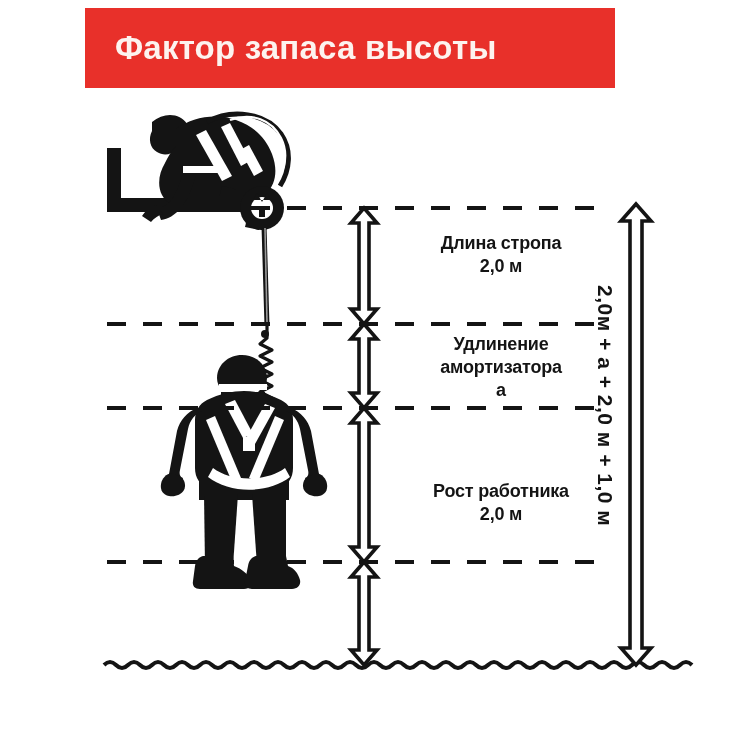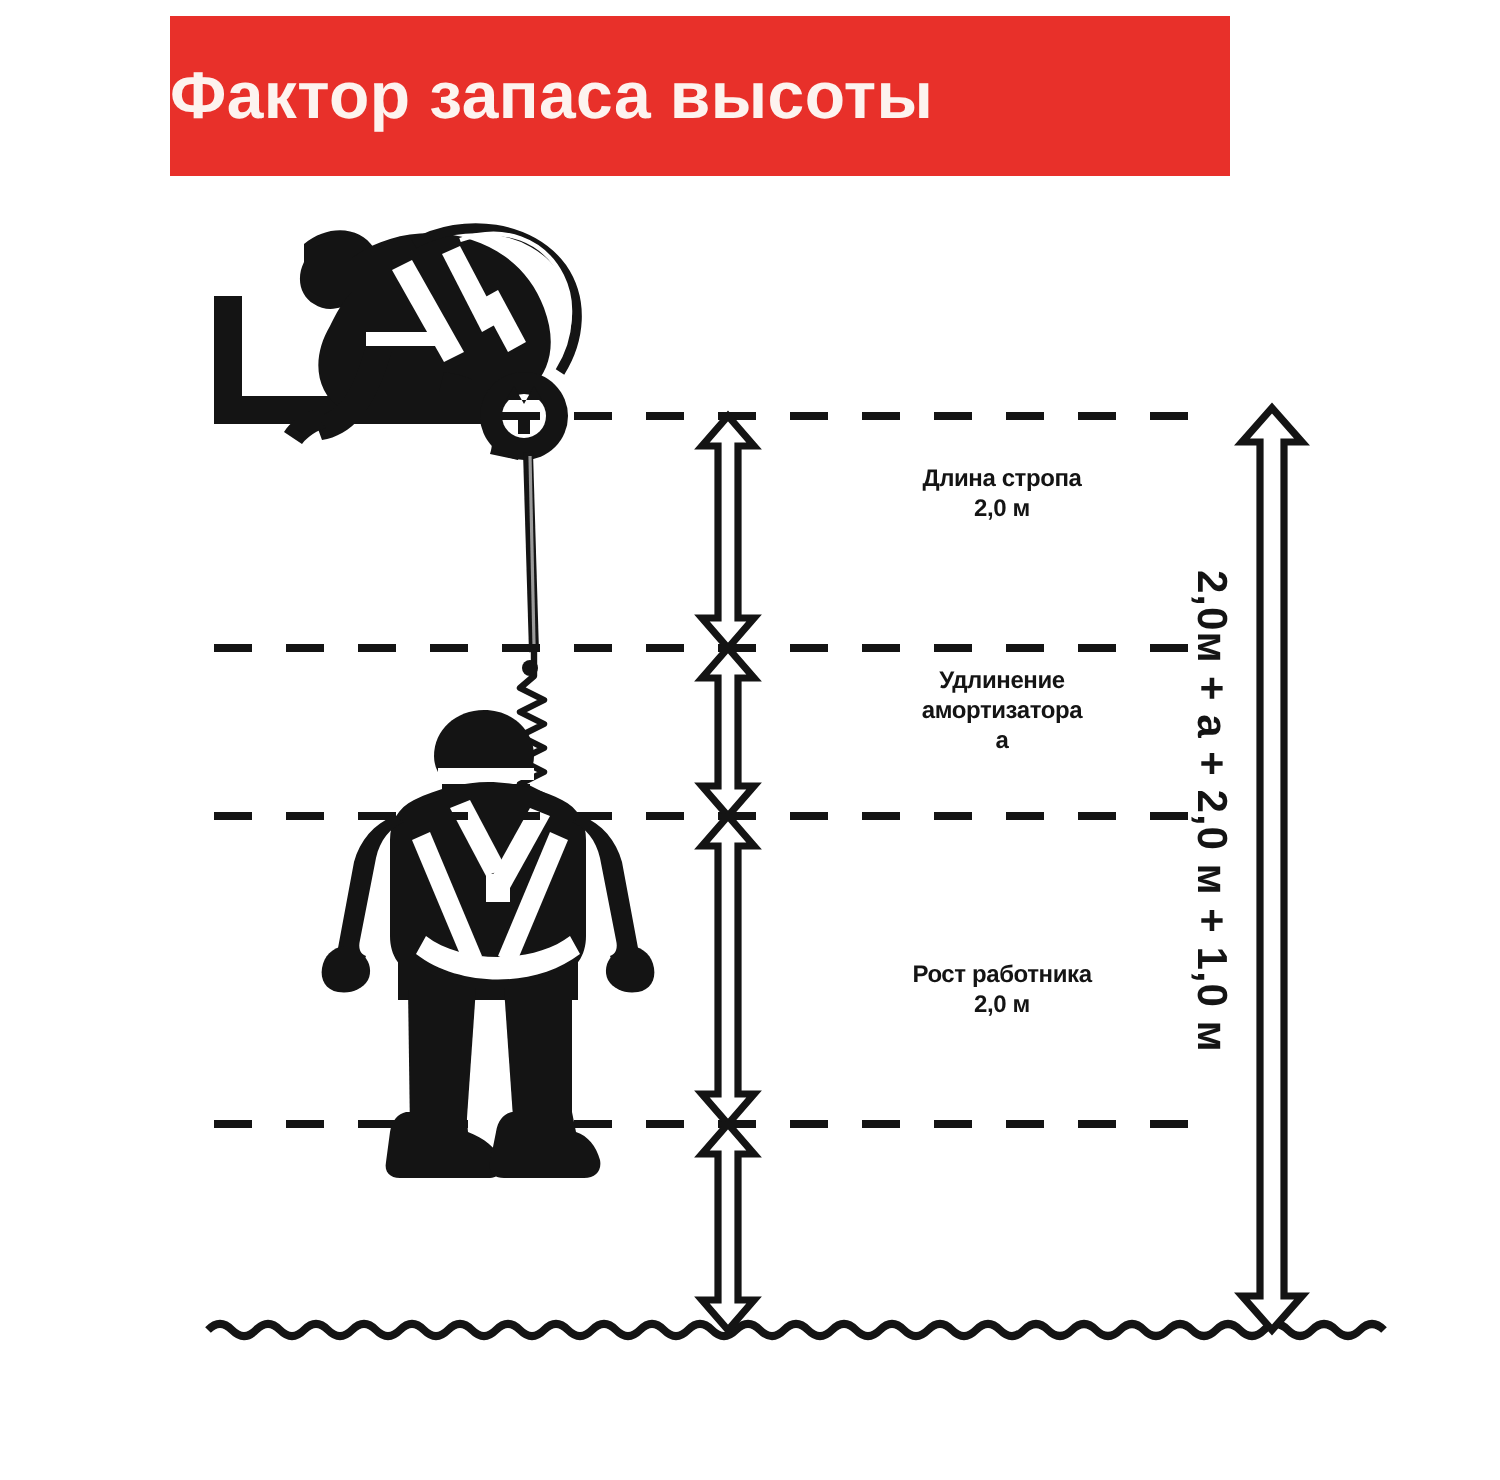--- a/index.html
+++ b/index.html
@@ -12,41 +12,42 @@
   }
   #stage{position:absolute;inset:0;width:750px;height:740px;}
 
   
   .banner{
     position:absolute;
     left:85px;top:8px;width:530px;height:80px;
     background:#e8302a;
     display:flex;align-items:center;
     box-sizing:border-box;
+    padding-left:30px;
   }
   .banner-text{
     color:#fdf3ef;
     font-size:33px;
     font-weight:bold;
     letter-spacing:0.2px;
     white-space:nowrap;
     font-family:"Liberation Sans", sans-serif;
   }
 
   
   svg#diagram{position:absolute;left:0;top:0;width:750px;height:740px;}
 
   
   .zone-label{
     position:absolute;
     text-align:center;
     color:#141414;
     font-weight:bold;
     font-family:"Liberation Sans", sans-serif;
-    font-size:12px;
+    font-size:18px;
     line-height:1.27;
     letter-spacing:-0.2px;
     white-space:pre-line;
   }
   #label-0{left:392px;top:232px;width:218px;}
   #label-1{left:392px;top:333px;width:218px;}
   #label-2{left:392px;top:480px;width:218px;}
   #label-3{left:392px;top:586px;width:218px;}
 
   

